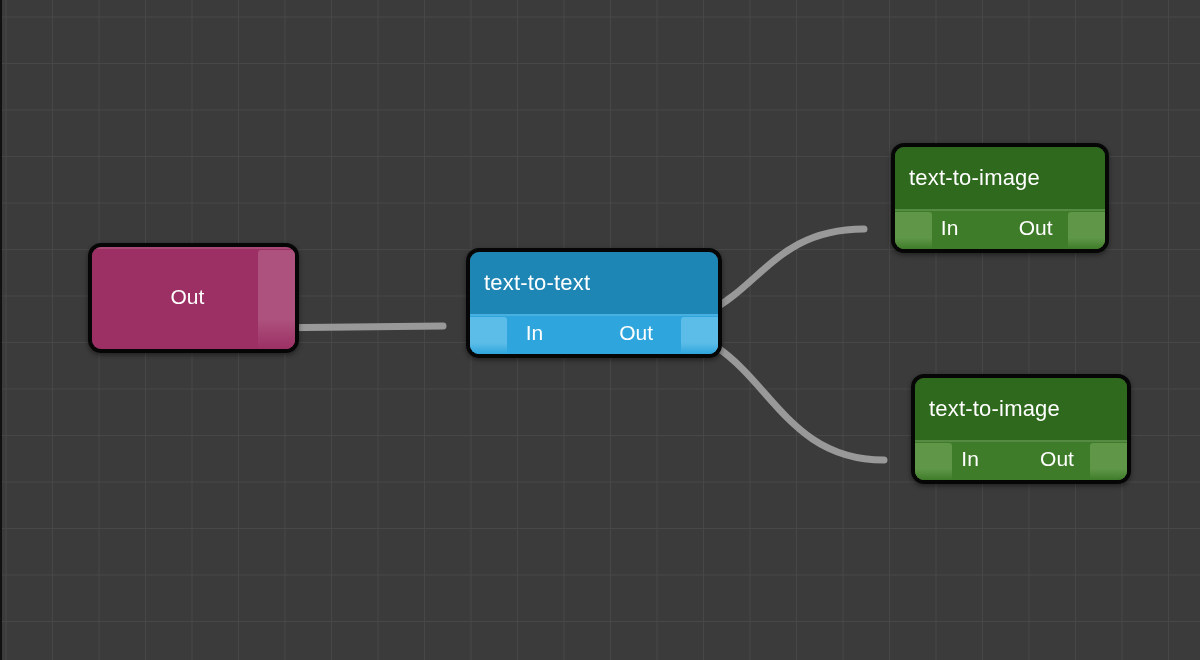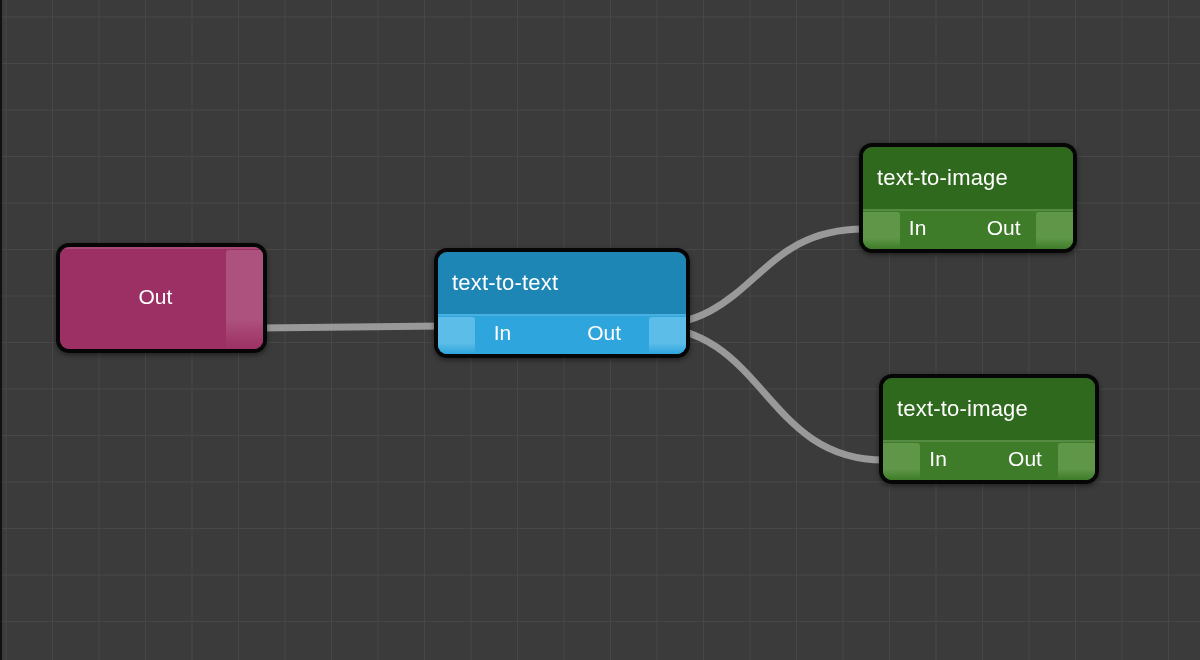--- a/index.html
+++ b/index.html
@@ -44,20 +44,21 @@
     z-index: 2;
     height: 110px;
     box-sizing: border-box;
     border: 4px solid #060606;
     border-radius: 13px;
     overflow: hidden;
     display: flex;
     flex-direction: column;
     box-shadow: 0 2px 5px rgba(0,0,0,0.45);
     color: var(--text-color, #ffffff);
+    margin-left: 32px;
   }
 
   .node-title {
     height: 62px;
     flex: 0 0 62px;
     display: flex;
     align-items: center;
     padding-left: 14px;
     font-size: 22px;
     letter-spacing: 0.2px;

